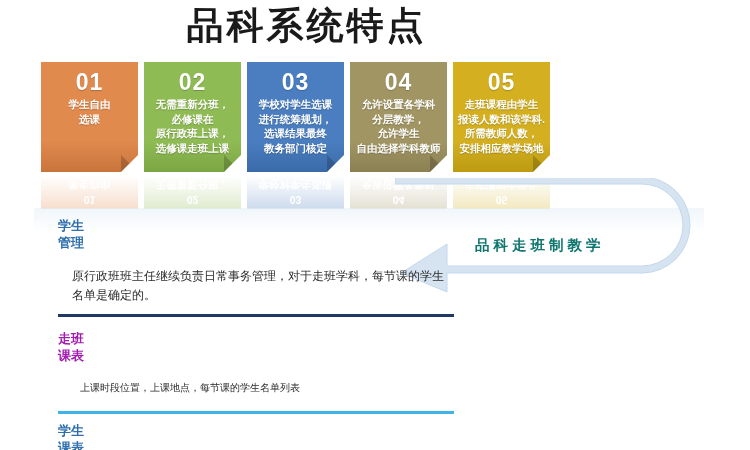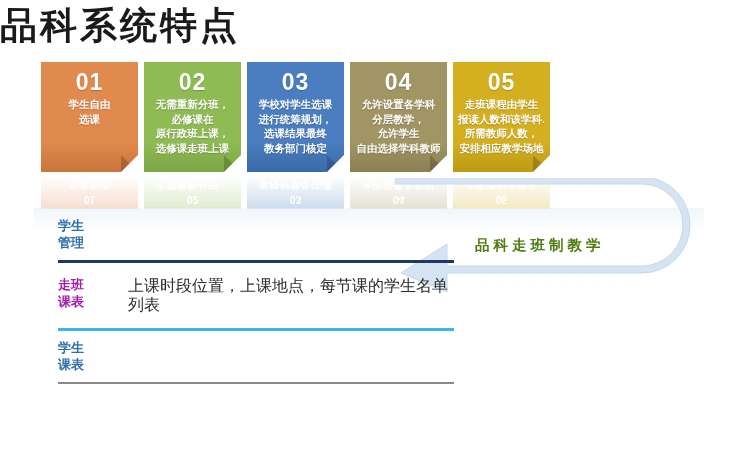--- a/index.html
+++ b/index.html
@@ -14,20 +14,21 @@
     overflow: hidden;
     font-family: "Liberation Sans", "DejaVu Sans", sans-serif;
   }
 
   
   .title {
     position: absolute;
     top: 2px;
     left: 0;
     width: 613px;
+    text-align: center;
     font-size: 37px;
     font-weight: bold;
     color: #1a1a1a;
     letter-spacing: 3px;
     line-height: 48px;
     white-space: nowrap;
   }
 
   
   .cards {
@@ -140,41 +141,42 @@
   }
   .rule { height: 3px; width: 100%; }
   .rule.navy  { background: #1f3864; }
   .rule.cyan  { background: #3fb4e8; }
   .rule.gray  { background: #8a8a8a; height: 2px; }
 
   .row {
     display: flex;
     align-items: flex-start;
     padding: 8px 0 9px 0;
+    flex-direction: column;
   }
   .row .label {
     width: 48px;
     flex: 0 0 48px;
     font-size: 13px;
     font-weight: bold;
     line-height: 17px;
     white-space: nowrap;
   }
   .row .label.blue  { color: #2f6fad; }
   .row .label.lcyan { color: #55b9e6; }
   .row .text {
     flex: 1;
     font-size: 12px;
     line-height: 19px;
     color: #2b2b2b;
     padding-left: 14px;
   }
   .row.tall .text { padding-top: 2px; }
   .row.single { padding: 13px 0 14px 0; }
-  .row.single .text { font-size: 16px; padding-left: 22px; }
+  .row.single .text { font-size: 10px; padding-left: 22px; }
 </style>
 </head>
 <body>
 
 <div class="title">品科系统特点</div>
 
 <div class="cards">
 
   <div class="card" style="left: 7px; background: linear-gradient(rgb(224, 138, 78) 0%, rgb(224, 138, 78) 72%, rgb(201, 116, 59) 100%);">
     <div class="num">01</div>
@@ -241,26 +243,27 @@
              A 41 41 0 0 1 247 88
              L 52 88
              L 52 66
              L 6 95
              L 52 114
              L 52 95
              L 247 95
              A 48 48 0 0 0 247 -1
              L 0 -1 Z" fill="#D6E4F2" stroke="#C3D8EC" stroke-width="1"></path>
   </svg>
-  <div class="arrow-label" style="color: #4d7c0f;">品科走班制教学</div>
+  <div class="arrow-label" style="color: #0f766e;">品科走班制教学</div>
 </div>
 
 <div class="list">
   <div class="row tall">
     <div class="label blue" style="color: rgb(47, 111, 173);">学生<br>管理</div>
+    <div class="text">原行政班班主任继续负责日常事务管理，对于走班学科，每节课的学生名单是确定的。</div>
   </div>
 
   <div class="rule navy" style="background: rgb(31, 56, 100);"></div>
 
   <div class="row single">
     <div class="label lcyan" style="color: #a21caf;">走班<br>课表</div>
     <div class="text">上课时段位置，上课地点，每节课的学生名单列表</div>
   </div>
 
   <div class="rule cyan" style="background: rgb(63, 180, 232);"></div>

